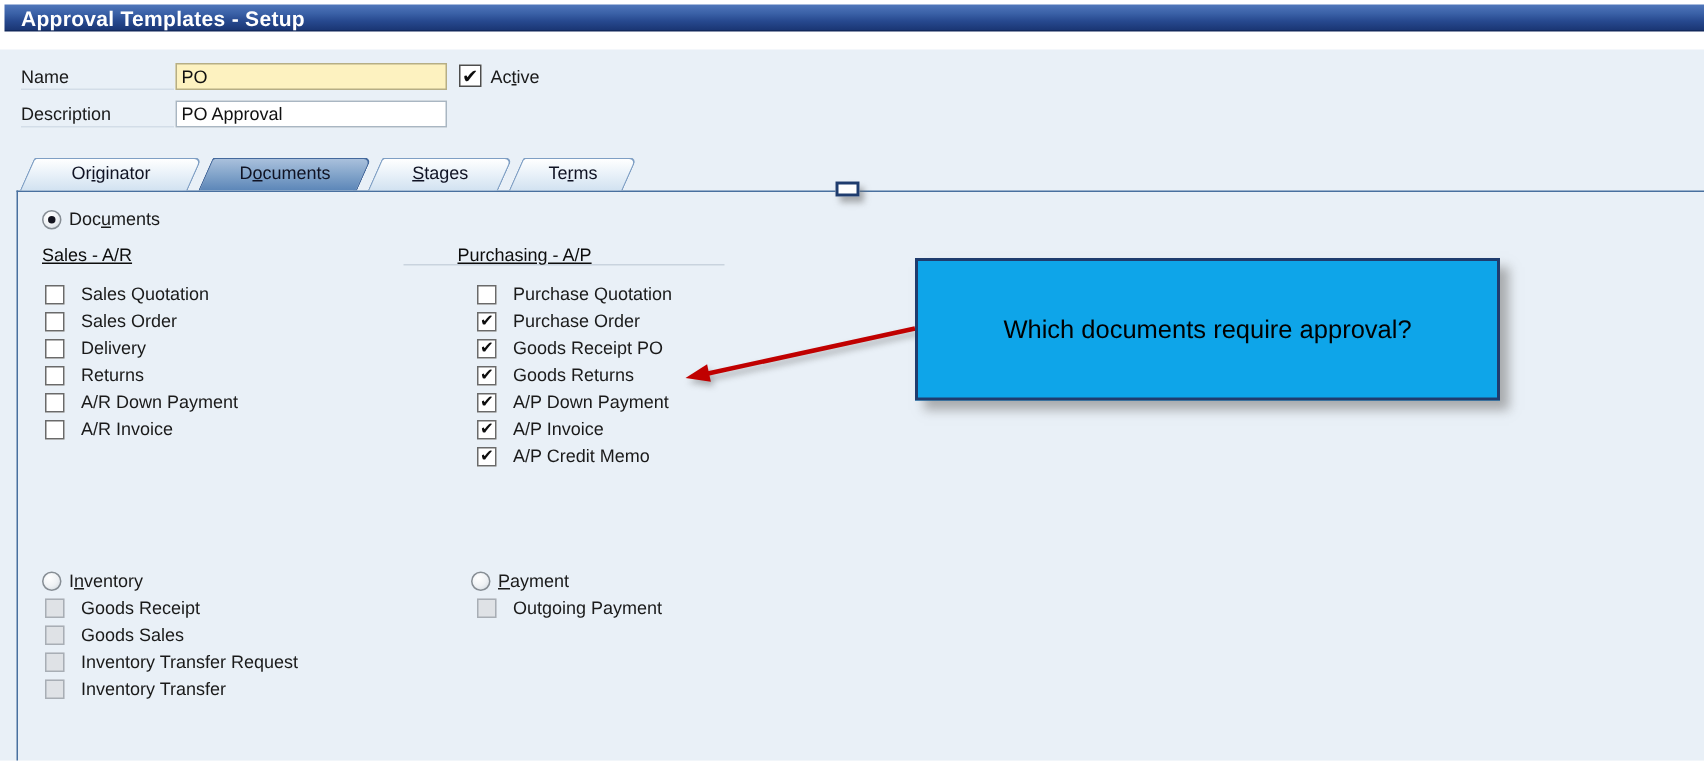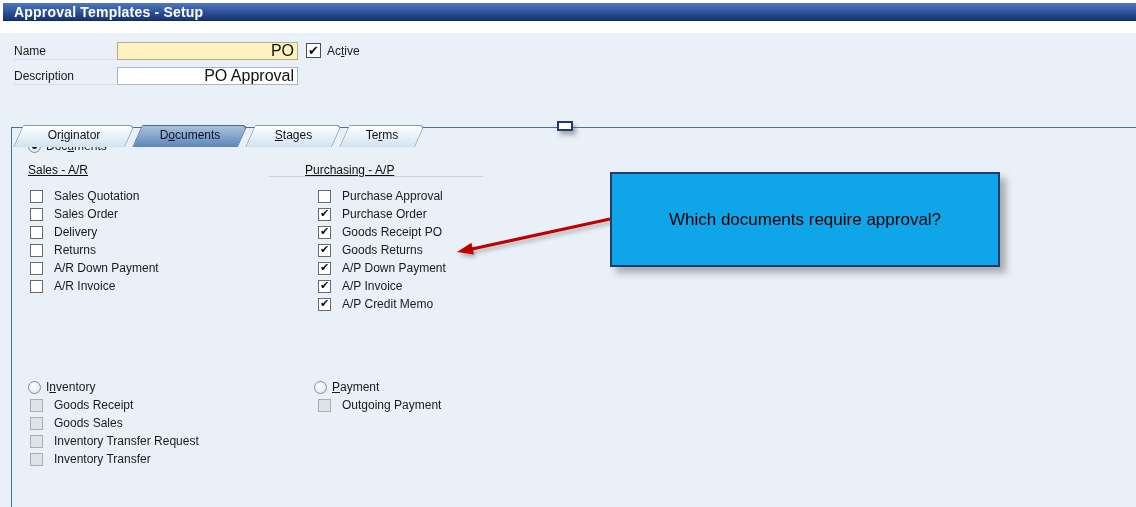--- a/index.html
+++ b/index.html
@@ -11,42 +11,42 @@
   .titlebar { position:absolute; top:3px; left:3px; right:0; height:18px;
     background:linear-gradient(180deg,#5076ba 0%,#3a61a7 35%,#27498f 65%,#1a3674 100%);
     border-bottom:1px solid #12295c; display:flex; align-items:center; }
   .titlebar span { color:#fff; font-size:14px; font-weight:bold; padding-left:11px; letter-spacing:.2px; }
 
   .window-bg { position:absolute; top:33px; left:0; right:0; bottom:0; background:#e9f0f7; }
 
   
   .flabel { position:absolute; font-size:12px; height:16px; line-height:15px; width:102px;
             border-bottom:1px solid #d3dde8; }
-  .field { position:absolute; height:18px; width:181px; font-size:16px; padding:1px 3px;
-           font-family:"Liberation Sans", sans-serif; color:#111;text-align:right; }
+  .field { position:absolute; height:18px; width:181px; font-size:12px; padding:1px 3px;
+           font-family:"Liberation Sans", sans-serif; color:#111; }
   .field.white { background:#ffffff; border:1px solid #a9b6c2; }
   .field.yellow { background:var(--field-yellow,#fdf2c0); border:1px solid #b6ae85; }
 
   .cb { width:13px; height:13px; background:#fff; border:1px solid #6a6a6a; position:relative; flex:0 0 13px; }
   .cb.big { position:absolute; width:15px; height:15px; border-color:#4d4d4d; }
   .cb.checked::after { content:"\2714"; position:absolute; left:1px; top:-2px; font-size:11px; color:#0d0d0d; }
   .cb.big.checked::after { font-size:13px; left:1px; top:-1px; }
   .cb.disabled { background:#dfe2e6; border-color:#a8aeb5; }
 
   .radio { width:13px; height:13px; border-radius:50%; border:1px solid #868d94; flex:0 0 13px;
     background:radial-gradient(circle at 35% 30%, #ffffff 0%, #eef1f4 55%, #ccd4dc 100%); position:relative; }
   .radio.selected::after { content:""; position:absolute; left:3px; top:3px; width:5px; height:5px;
     border-radius:50%; background:#15151f; }
 
   .inline-label { position:absolute; font-size:12px; line-height:15px; }
   u { text-decoration:underline; }
 
   
   .tabstrip { position:absolute; left:18px; top:105px; height:22px; display:flex; gap:7px; z-index:3; }
-  .tab { position:relative; height:22px; cursor:default;margin-top:20px; }
+  .tab { position:relative; height:22px; cursor:default; }
   .tab::before { content:""; position:absolute; inset:0; transform:skewX(-24deg);
     border:1px solid #7f9fc4; border-bottom:none; border-radius:2px 5px 0 0;
     background:linear-gradient(180deg,#ffffff 0%,#eaf2f9 45%,#d2e2f1 100%); }
   .tab.active::before { border-color:#44699c;
     background:linear-gradient(180deg,#a9c0dc 0%,#82a4ca 50%,#5c86b8 100%); }
   .tab .tab-label { position:relative; z-index:1; display:block; text-align:center;
     font-size:12px; line-height:21px; padding:0 14px; color:#101324; }
 
   
   .panel { position:absolute; left:11px; top:127px; right:0; bottom:0;
@@ -135,21 +135,21 @@
           <span>A/R Down Payment</span>
         </div>
         <div class="row">
           <span class="cb"></span>
           <span>A/R Invoice</span>
         </div>
       </div>
     <div class="checklist" style="left:306px; top:59px;" id="purchasing-list">
         <div class="row">
           <span class="cb"></span>
-          <span>Purchase Approval</span>
+          <span>Purchase Quotation</span>
         </div>
         <div class="row">
           <span class="cb checked"></span>
           <span>Purchase Order</span>
         </div>
         <div class="row">
           <span class="cb checked"></span>
           <span>Goods Receipt PO</span>
         </div>
         <div class="row">

